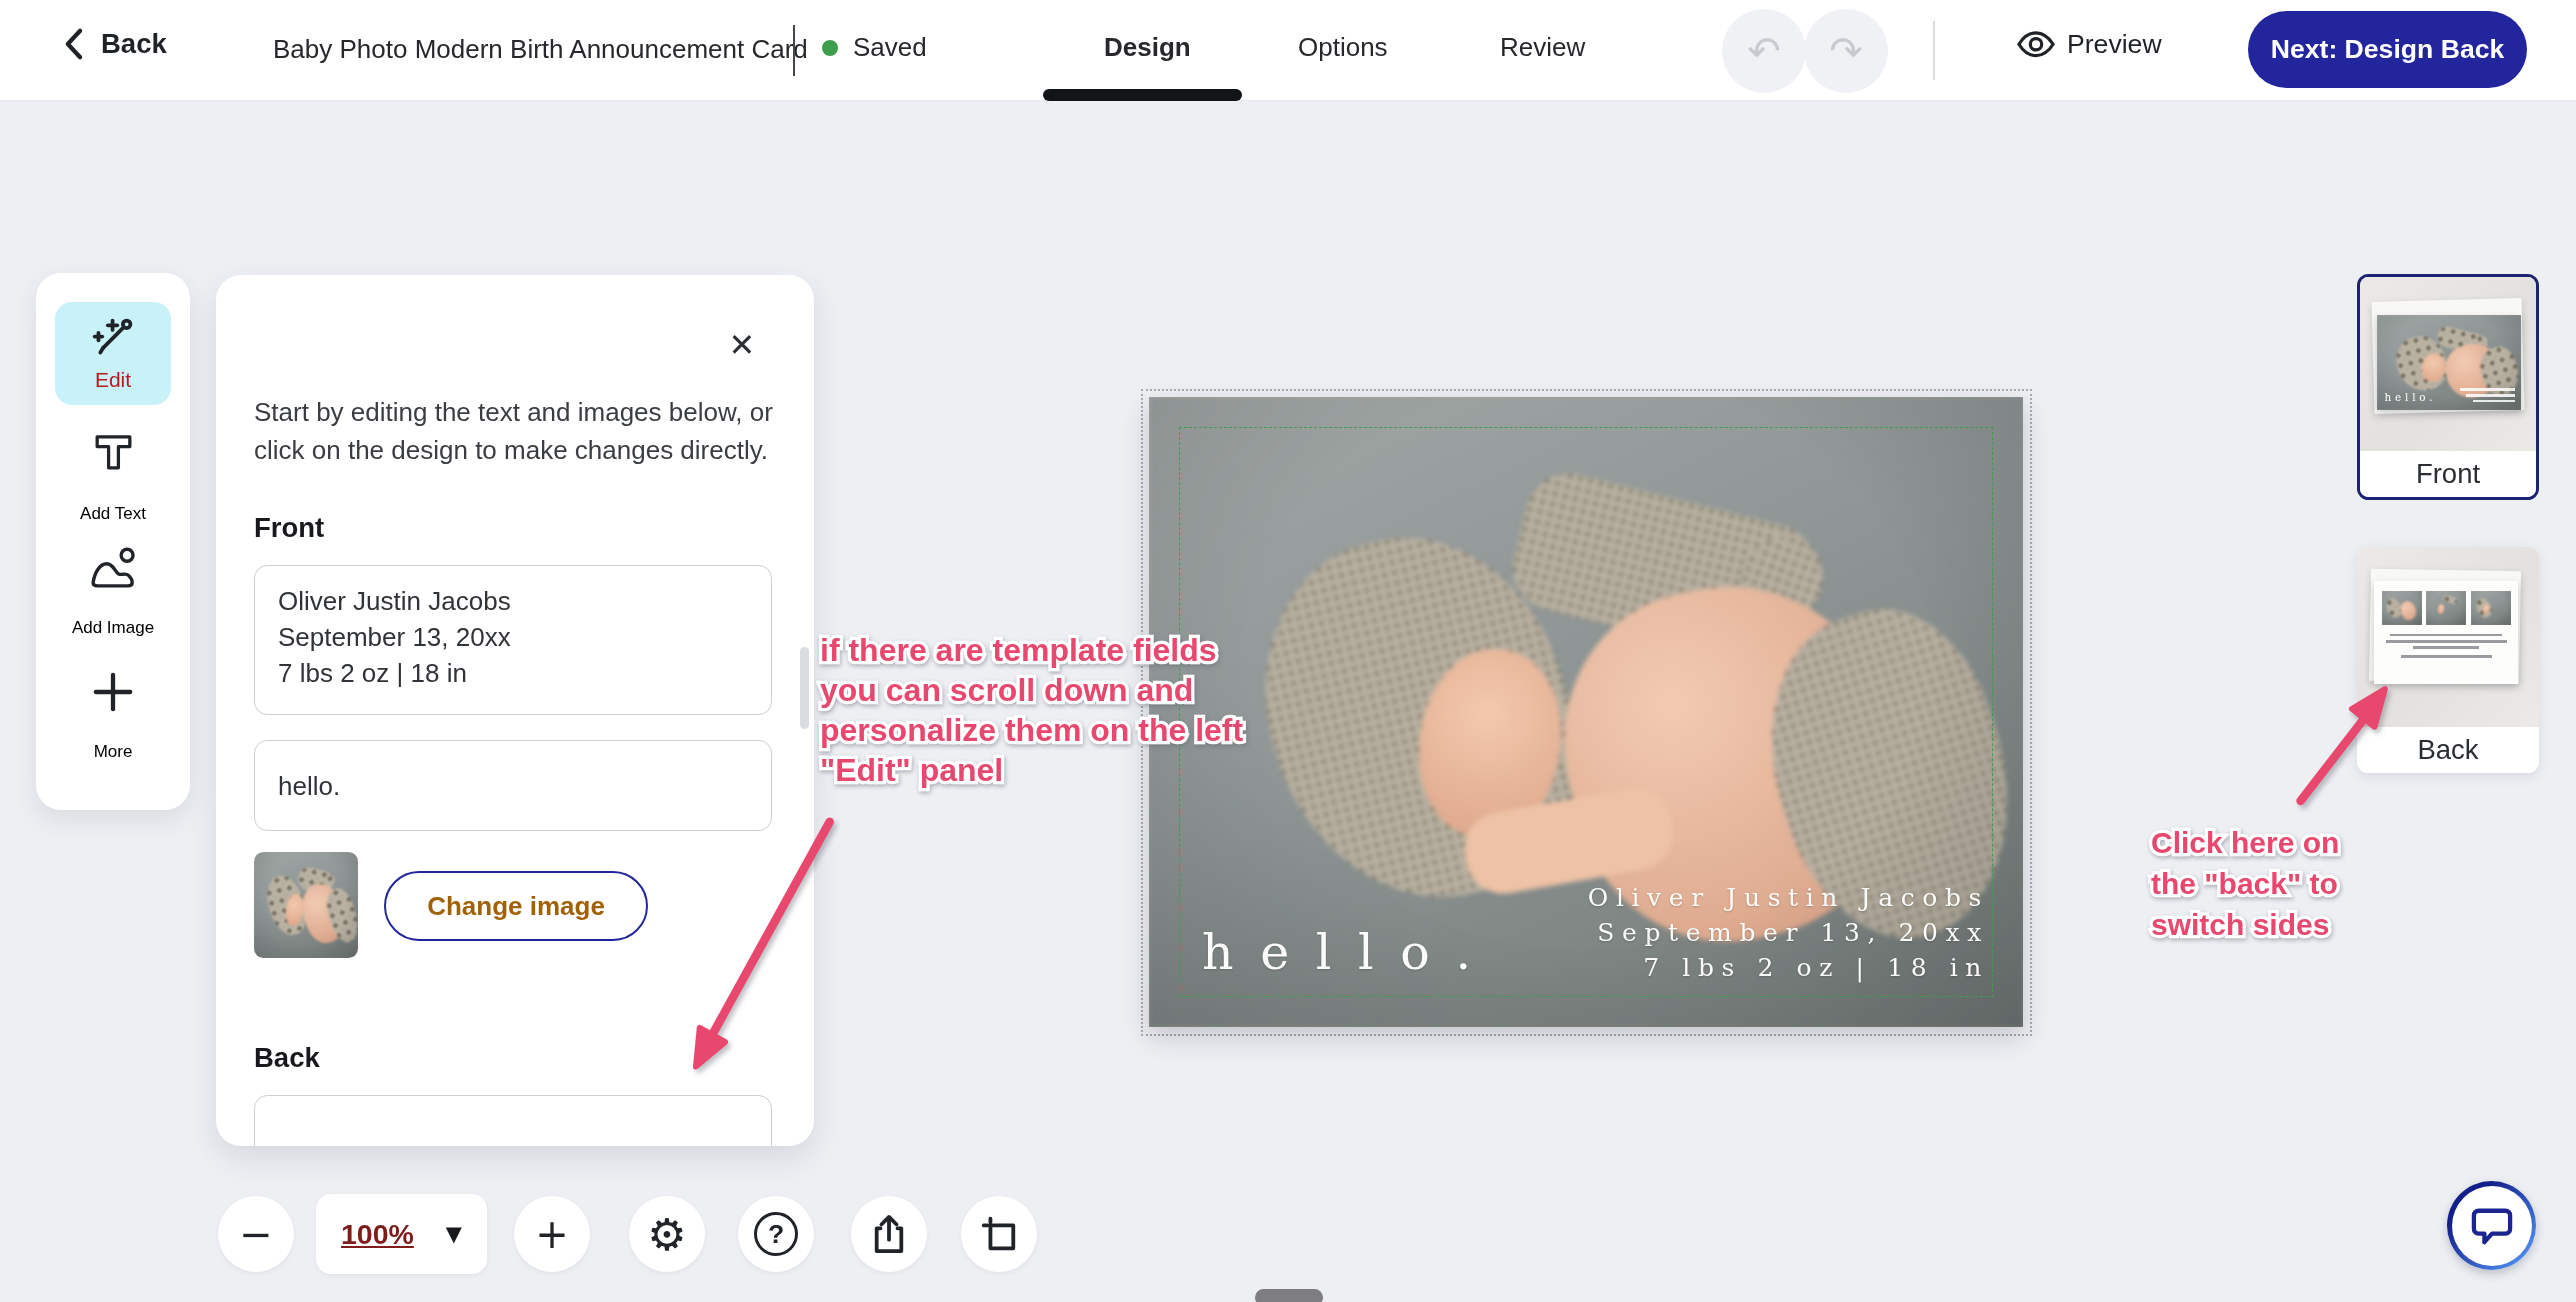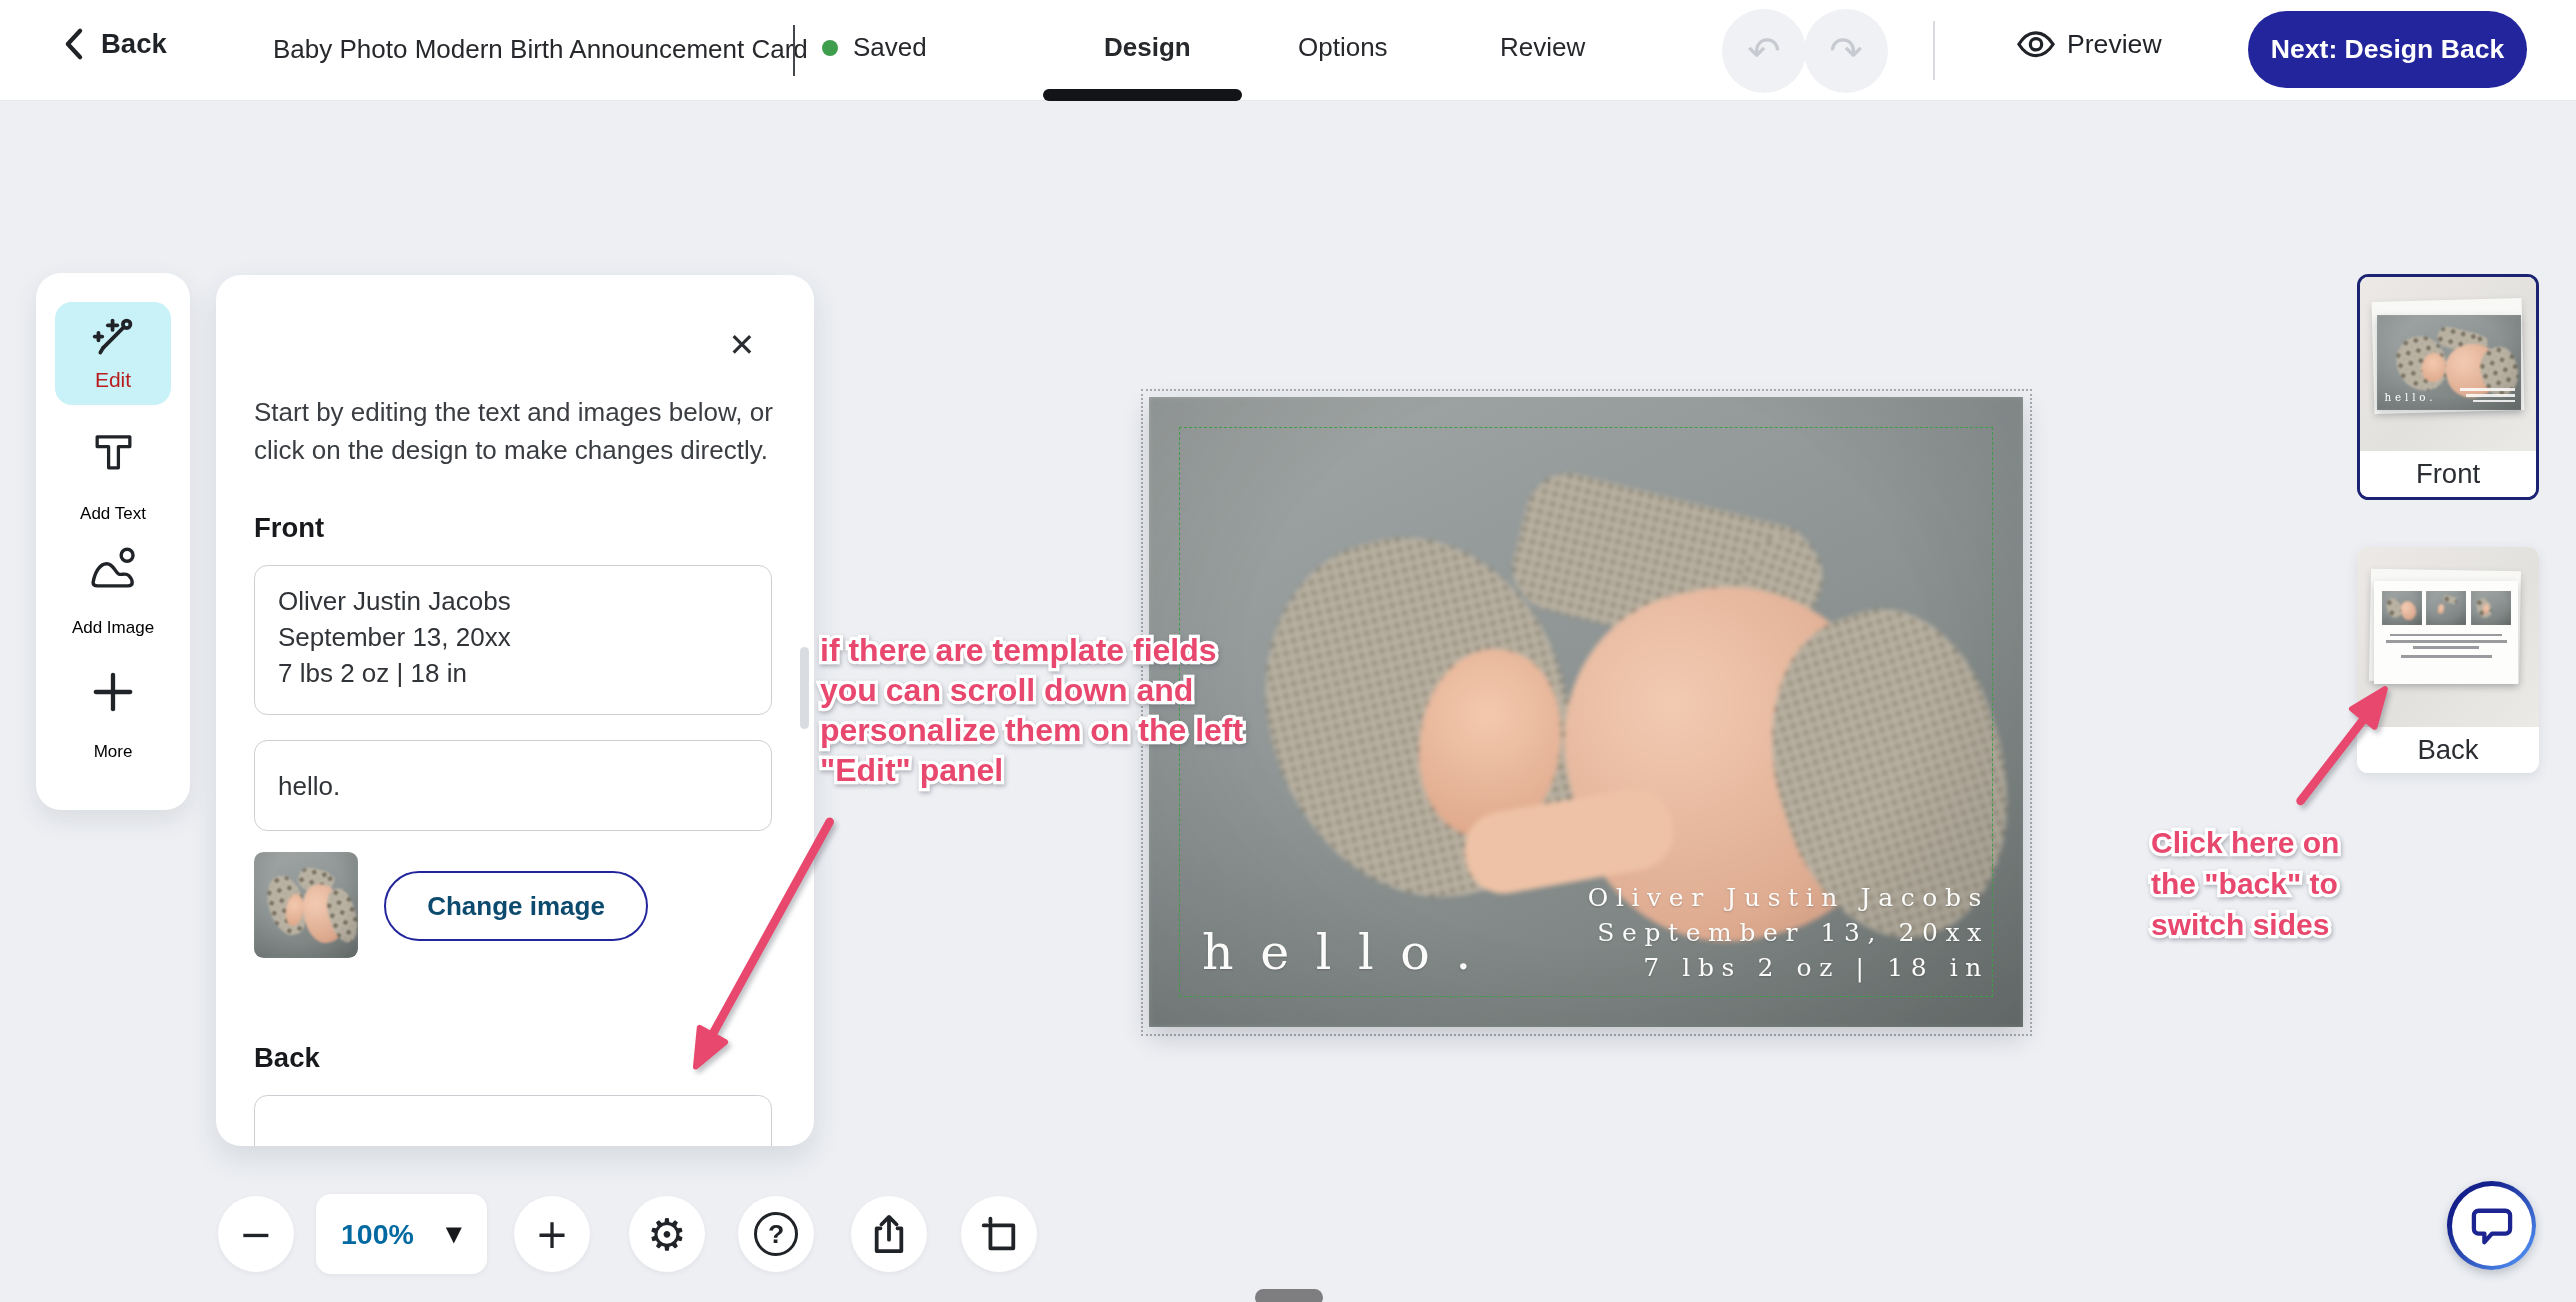--- a/index.html
+++ b/index.html
@@ -41,21 +41,21 @@
            box-shadow:0 11.4px 28.5px rgba(45,55,70,.12); overflow:hidden; z-index:9; }
   .panel-title { position:absolute; left:38px; top:46px; font-size:33px; font-weight:700; color:#17191c; }
   .panel-close { position:absolute; left:503px; top:47px; width:46px; height:46px; display:flex; align-items:center; justify-content:center;
                  font-family:"DejaVu Sans",sans-serif; font-size:32px; color:#2a2d31; cursor:pointer; }
   .panel-desc { position:absolute; left:38px; top:118px; width:532px; font-size:26px; line-height:38px; color:#3a3d41; white-space:pre-line; }
   .sect-label { position:absolute; left:38px; font-size:27.5px; font-weight:700; color:#17191c; }
   .field { position:absolute; left:38px; width:518px; border:1.9px solid #cbced3; border-radius:13.3px; background:#fff; cursor:text; }
   .field .ftext { position:absolute; left:23px; top:17px; font-size:26px; line-height:36px; color:#303337; white-space:pre-line; }
   .thumb { position:absolute; left:38px; top:577px; width:104px; height:106px; border-radius:9.5px; overflow:hidden; cursor:pointer; }
   .change-btn { position:absolute; left:168px; top:596px; width:264px; height:70px; border:2.8px solid #23259c; border-radius:35px;
-                color:#0c4a6e; font-size:26px; font-weight:700; display:flex; align-items:center; justify-content:center; background:#fff; cursor:pointer; }
+                color:#a16207; font-size:26px; font-weight:700; display:flex; align-items:center; justify-content:center; background:#fff; cursor:pointer; }
   .panel-scrollthumb { position:absolute; right:4.7px; top:372px; width:9.5px; height:82px; border-radius:4.7px; background:#d9dce1; }
 
   
   .babyphoto { position:relative; overflow:hidden; background:linear-gradient(155deg,#a2a7a6 0%,#8e9594 45%,#717876 100%); }
   .babyart { position:absolute; inset:0; filter:blur(2.8px); }
   .knit { background-color:#b6ae9f; background-image:radial-gradient(circle at 3.8px 3.8px, #746c5c 2.5px, rgba(230,225,210,.9) 2.8px, transparent 4.2px); background-size:10.4px 10.4px; }
   .hat   { position:absolute; left:14%; top:22%; width:34%; height:58%; border-radius:48% 52% 44% 56%; transform:rotate(-14deg); }
   .tail  { position:absolute; left:42%; top:16%; width:34%; height:22%; border-radius:44px; transform:rotate(14deg); }
   .knot  { position:absolute; left:68%; top:22%; width:9%; height:14%; border-radius:50%; transform:rotate(20deg); }
   .wrapb { position:absolute; left:72%; top:34%; width:26%; height:52%; border-radius:50% 40% 55% 45%; transform:rotate(-18deg); }
@@ -100,21 +100,21 @@
   .callout.mid { left:820px; top:630px; font-size:32px; line-height:40px; }
   .callout.right { left:2151px; top:822px; font-size:30px; line-height:41px; }
   .arrows { position:absolute; inset:0; width:2576px; height:1302px; z-index:14; pointer-events:none; }
 
   
   .roundbtn { position:absolute; top:1196px; width:76px; height:76px; border-radius:50%; background:#fff; display:flex; align-items:center; justify-content:center;
               box-shadow:0 1.9px 5.7px rgba(45,55,70,.06); cursor:pointer; z-index:10; }
   .roundbtn span.glyph { font-family:"DejaVu Sans", sans-serif; font-size:40px; color:#202327; line-height:1; }
   .zoom-pill { position:absolute; left:316px; top:1194px; width:171px; height:80px; border-radius:15px; background:#fff;
                box-shadow:0 1.9px 5.7px rgba(45,55,70,.06); display:flex; align-items:center; justify-content:space-between; padding:0 25px; cursor:pointer; z-index:10; }
-  .zoom-pill .zl { font-size:28.5px; font-weight:600; color:#0369a1; }
+  .zoom-pill .zl { font-size:28.5px; font-weight:600; color:#7f1d1d;text-decoration:underline; }
   .zoom-pill .caret { font-family:"DejaVu Sans", sans-serif; font-size:21px; color:#17191c; }
   .gear-glyph { font-family:"DejaVu Sans", sans-serif; font-size:44px; color:#202327; }
   .help-circle { width:44px; height:44px; border-radius:50%; border:3.3px solid #202327; display:flex; align-items:center; justify-content:center;
                  font-size:26.6px; font-weight:700; color:#202327; }
   .hscroll { position:absolute; left:1255px; top:1289px; width:68px; height:17px; border-radius:8.5px; background:#7e7e81; z-index:10; }
 
   
   .chat { position:absolute; left:2447px; top:1181px; width:89px; height:89px; border-radius:50%;
           background:linear-gradient(135deg,#131f8a 25%,#4f8ef2 90%); display:flex; align-items:center; justify-content:center;
           box-shadow:0 3.8px 9.5px rgba(45,55,70,.25); cursor:pointer; z-index:20; }

